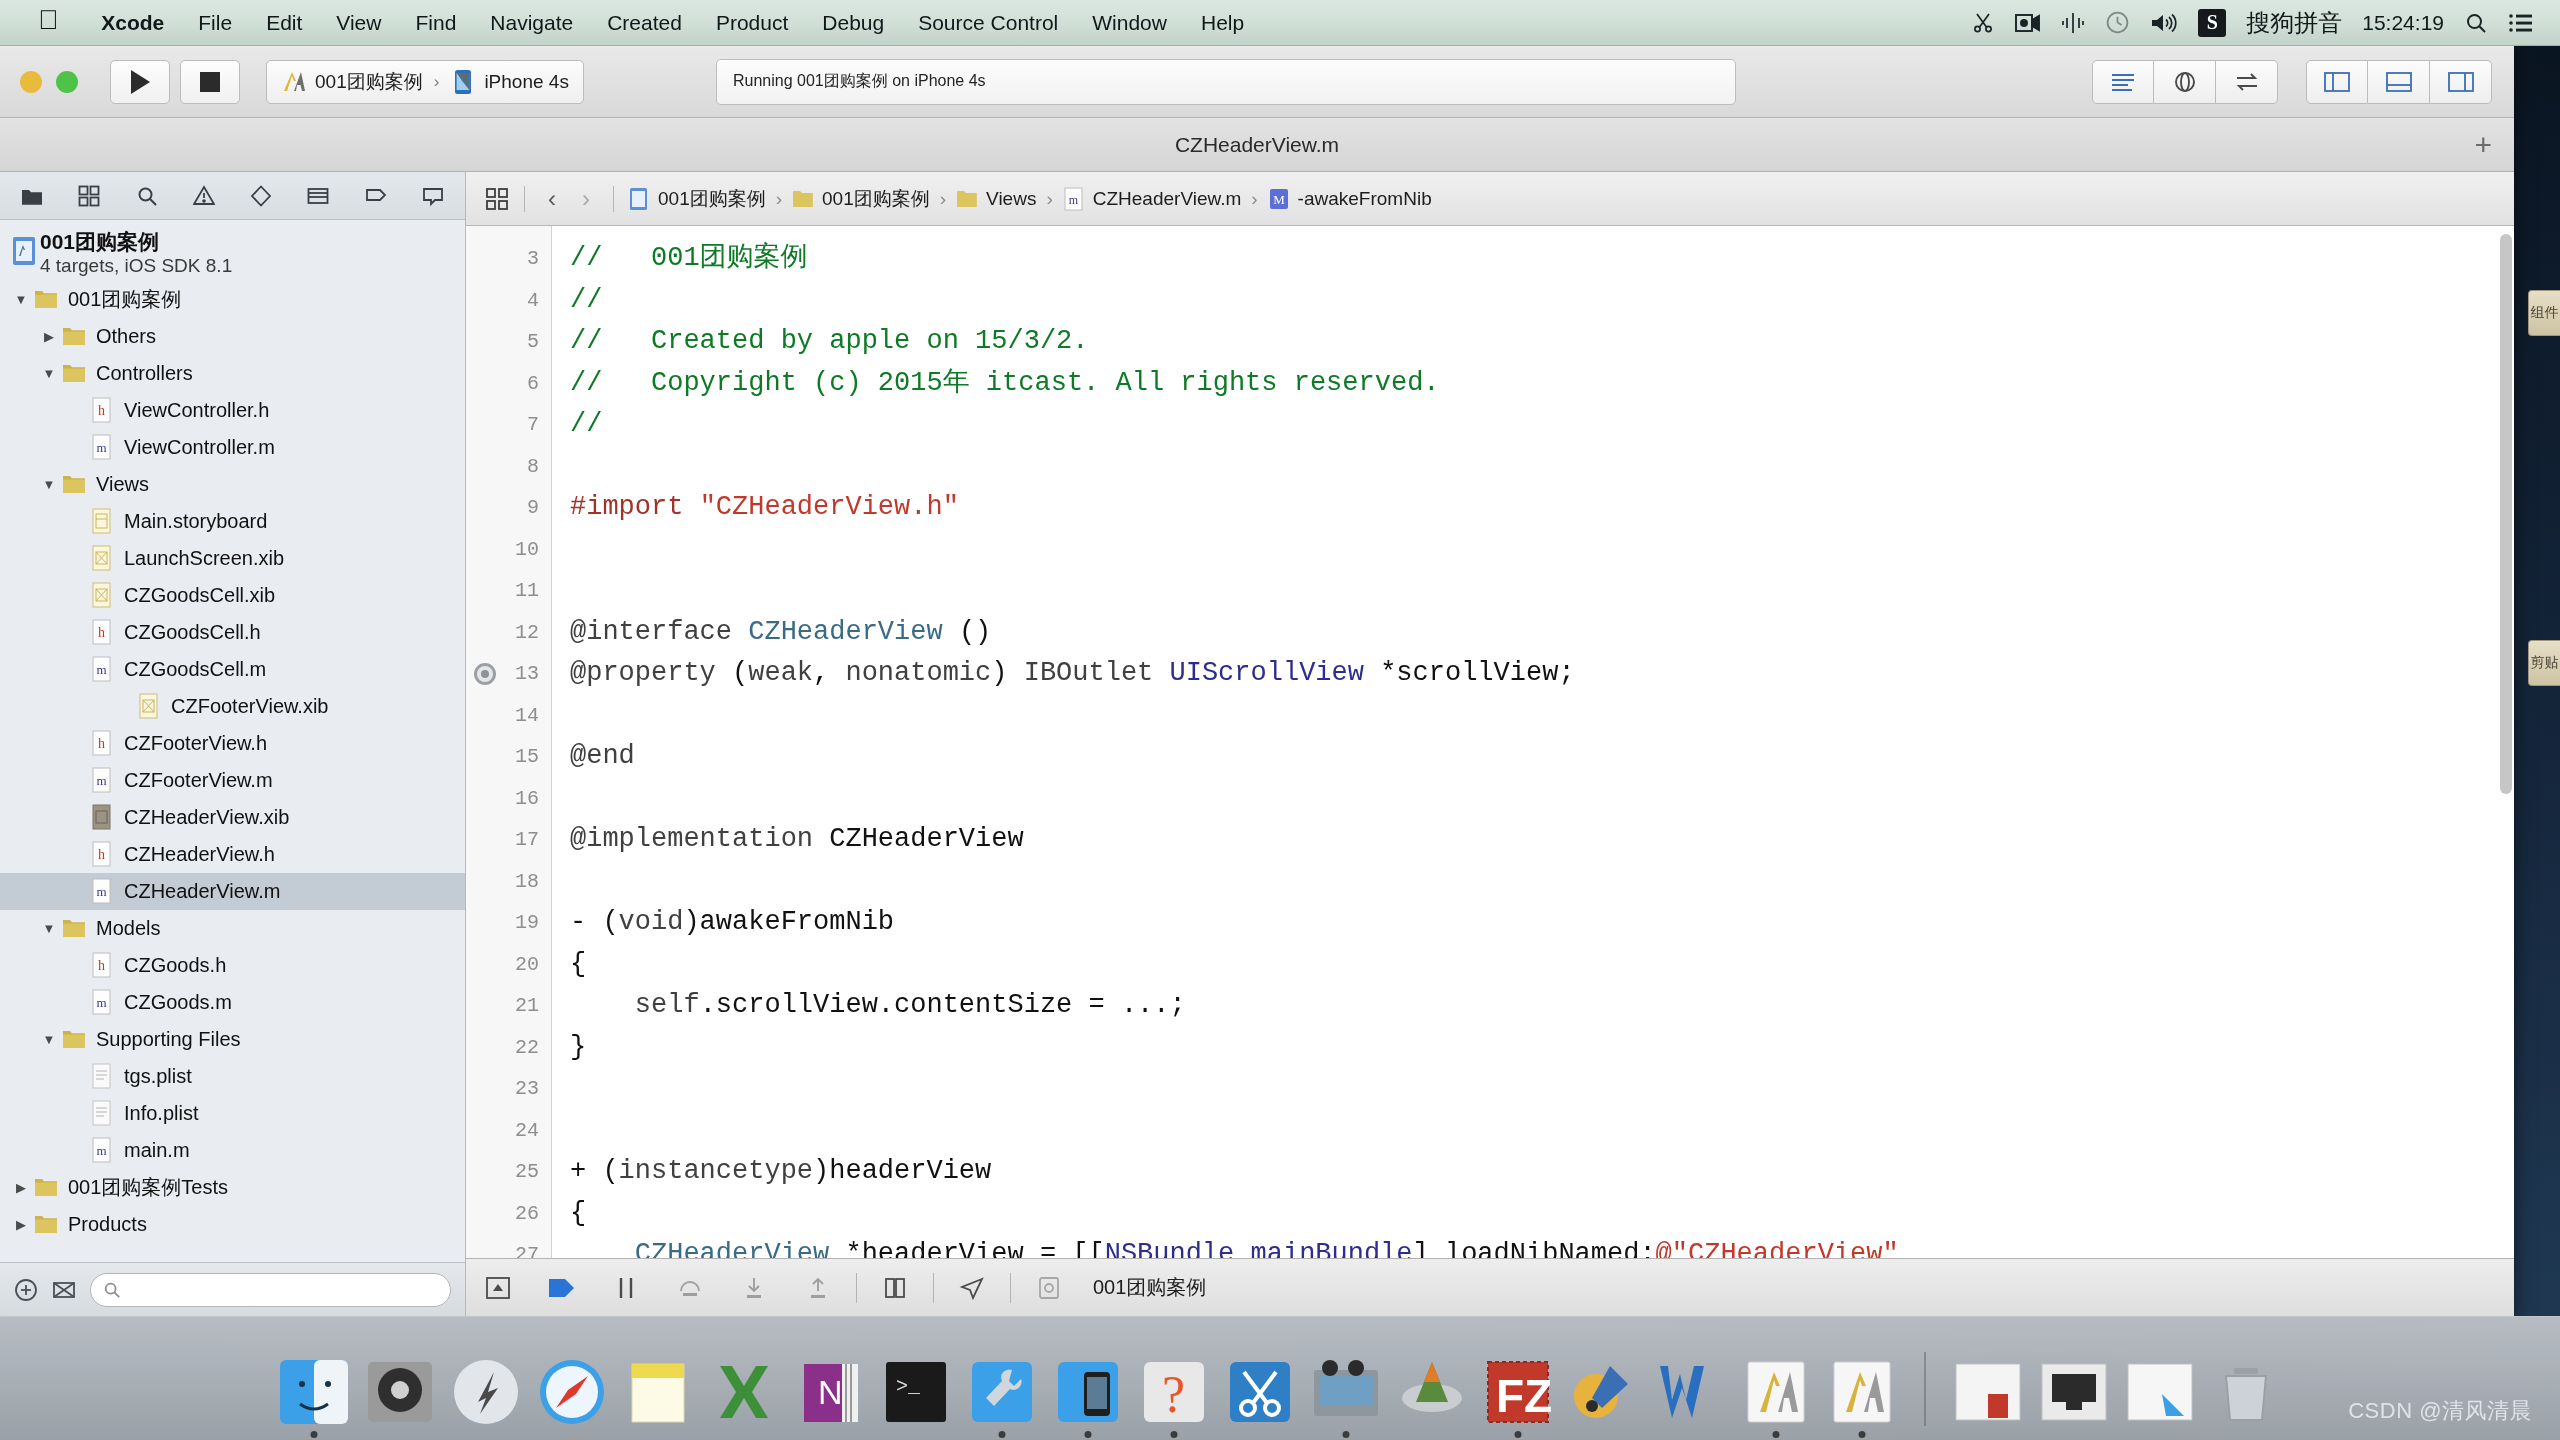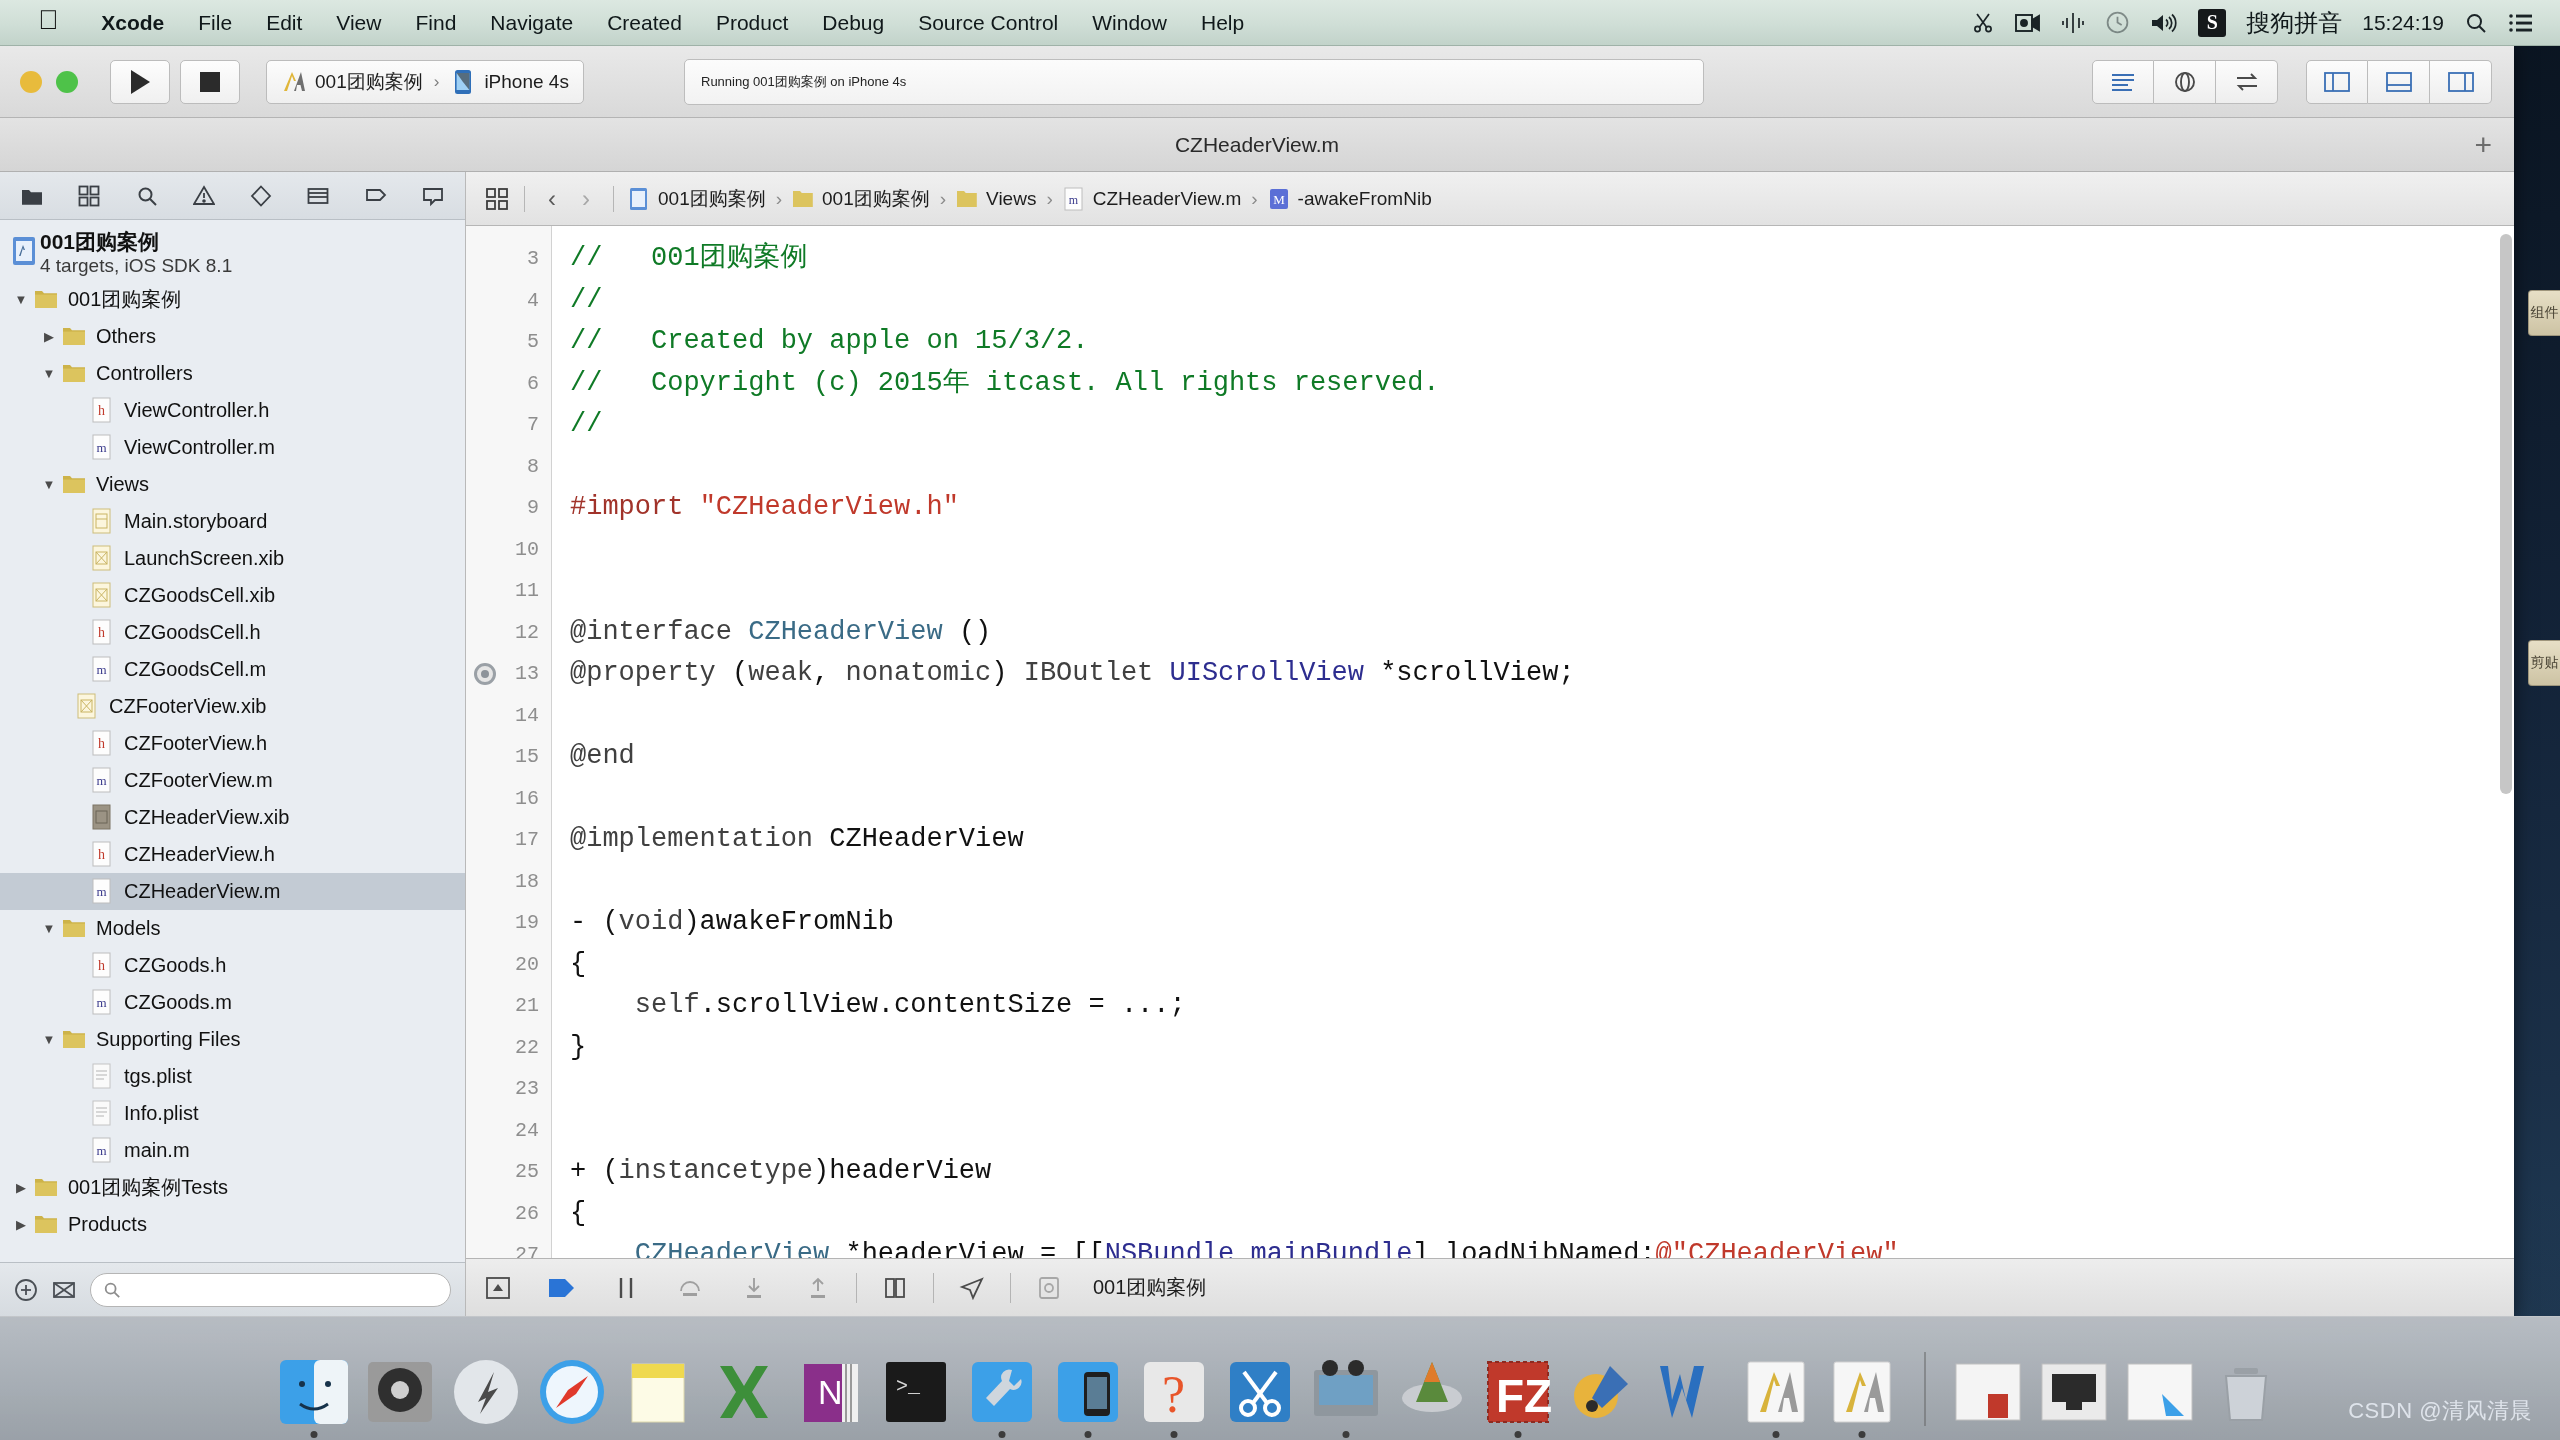--- a/index.html
+++ b/index.html
@@ -81,25 +81,25 @@
     margin-left:26px; height:44px; min-width:290px;
     background:linear-gradient(180deg,#fcfcfc,#efefef);
     border:1px solid #bcbcbc; border-radius:5px;
     display:flex; align-items:center; padding:0 14px; gap:8px;
     font-size:19px; color:#1d1d1d;
   }
   .sep-chev { color:#7d7d7d; font-size:17px; padding:0 3px; }
   .scheme-icon { width:26px; height:26px; flex:none; }
 
   #activity {
-    position:absolute; left:684px; width:1020px; height:46px;
+    position:absolute; left:716px; width:1020px; height:46px;
     background:linear-gradient(180deg,#fcfcfc,#f2f2f2);
     border:1px solid #bdbdbd; border-radius:5px;
     display:flex; align-items:center; padding:0 16px;
-    font-size:13px; color:#242424;
+    font-size:16px; color:#242424;
   }
 
   #tb-right { margin-left:auto; display:flex; align-items:center; gap:0; padding-right:22px; }
   .tb-group { display:flex; }
   .tb-seg {
     width:62px; height:44px;
     background:linear-gradient(180deg,#fcfcfc,#eeeeee);
     border:1px solid #bcbcbc; border-left-width:0;
     display:flex; align-items:center; justify-content:center;
   }
@@ -600,21 +600,21 @@
             <div class="row" style="padding-left: 66px;">
               <span class="tw blank"></span>
               <span class="ficon">
                 <svg width="22" height="26" viewBox="0 0 22 26">
                   <rect x="2" y="1" width="17" height="24" fill="#fdfdfd" stroke="#bdbdbd"></rect>
                   <text x="10.5" y="18" font-size="13" font-family="Liberation Serif, serif" fill="#3a3a8c" text-anchor="middle">m</text>
                 </svg>
               </span>
               <span>CZGoodsCell.m</span>
             </div>
-            <div class="row" style="padding-left: 51px;">
+            <div class="row" style="padding-left: 66px; margin-left: 47px;">
               <span class="tw blank"></span>
               <span class="ficon">
                 <svg width="22" height="26" viewBox="0 0 22 26">
                   <rect x="2" y="1" width="17" height="24" fill="#fcf6dd" stroke="#cdbd7a"></rect>
                   <rect x="5" y="7" width="11" height="12" fill="none" stroke="#c9b463"></rect>
                   <line x1="5" y1="7" x2="16" y2="19" stroke="#c9b463"></line>
                   <line x1="16" y1="7" x2="5" y2="19" stroke="#c9b463"></line>
                 </svg>
               </span>
               <span>CZFooterView.xib</span>

